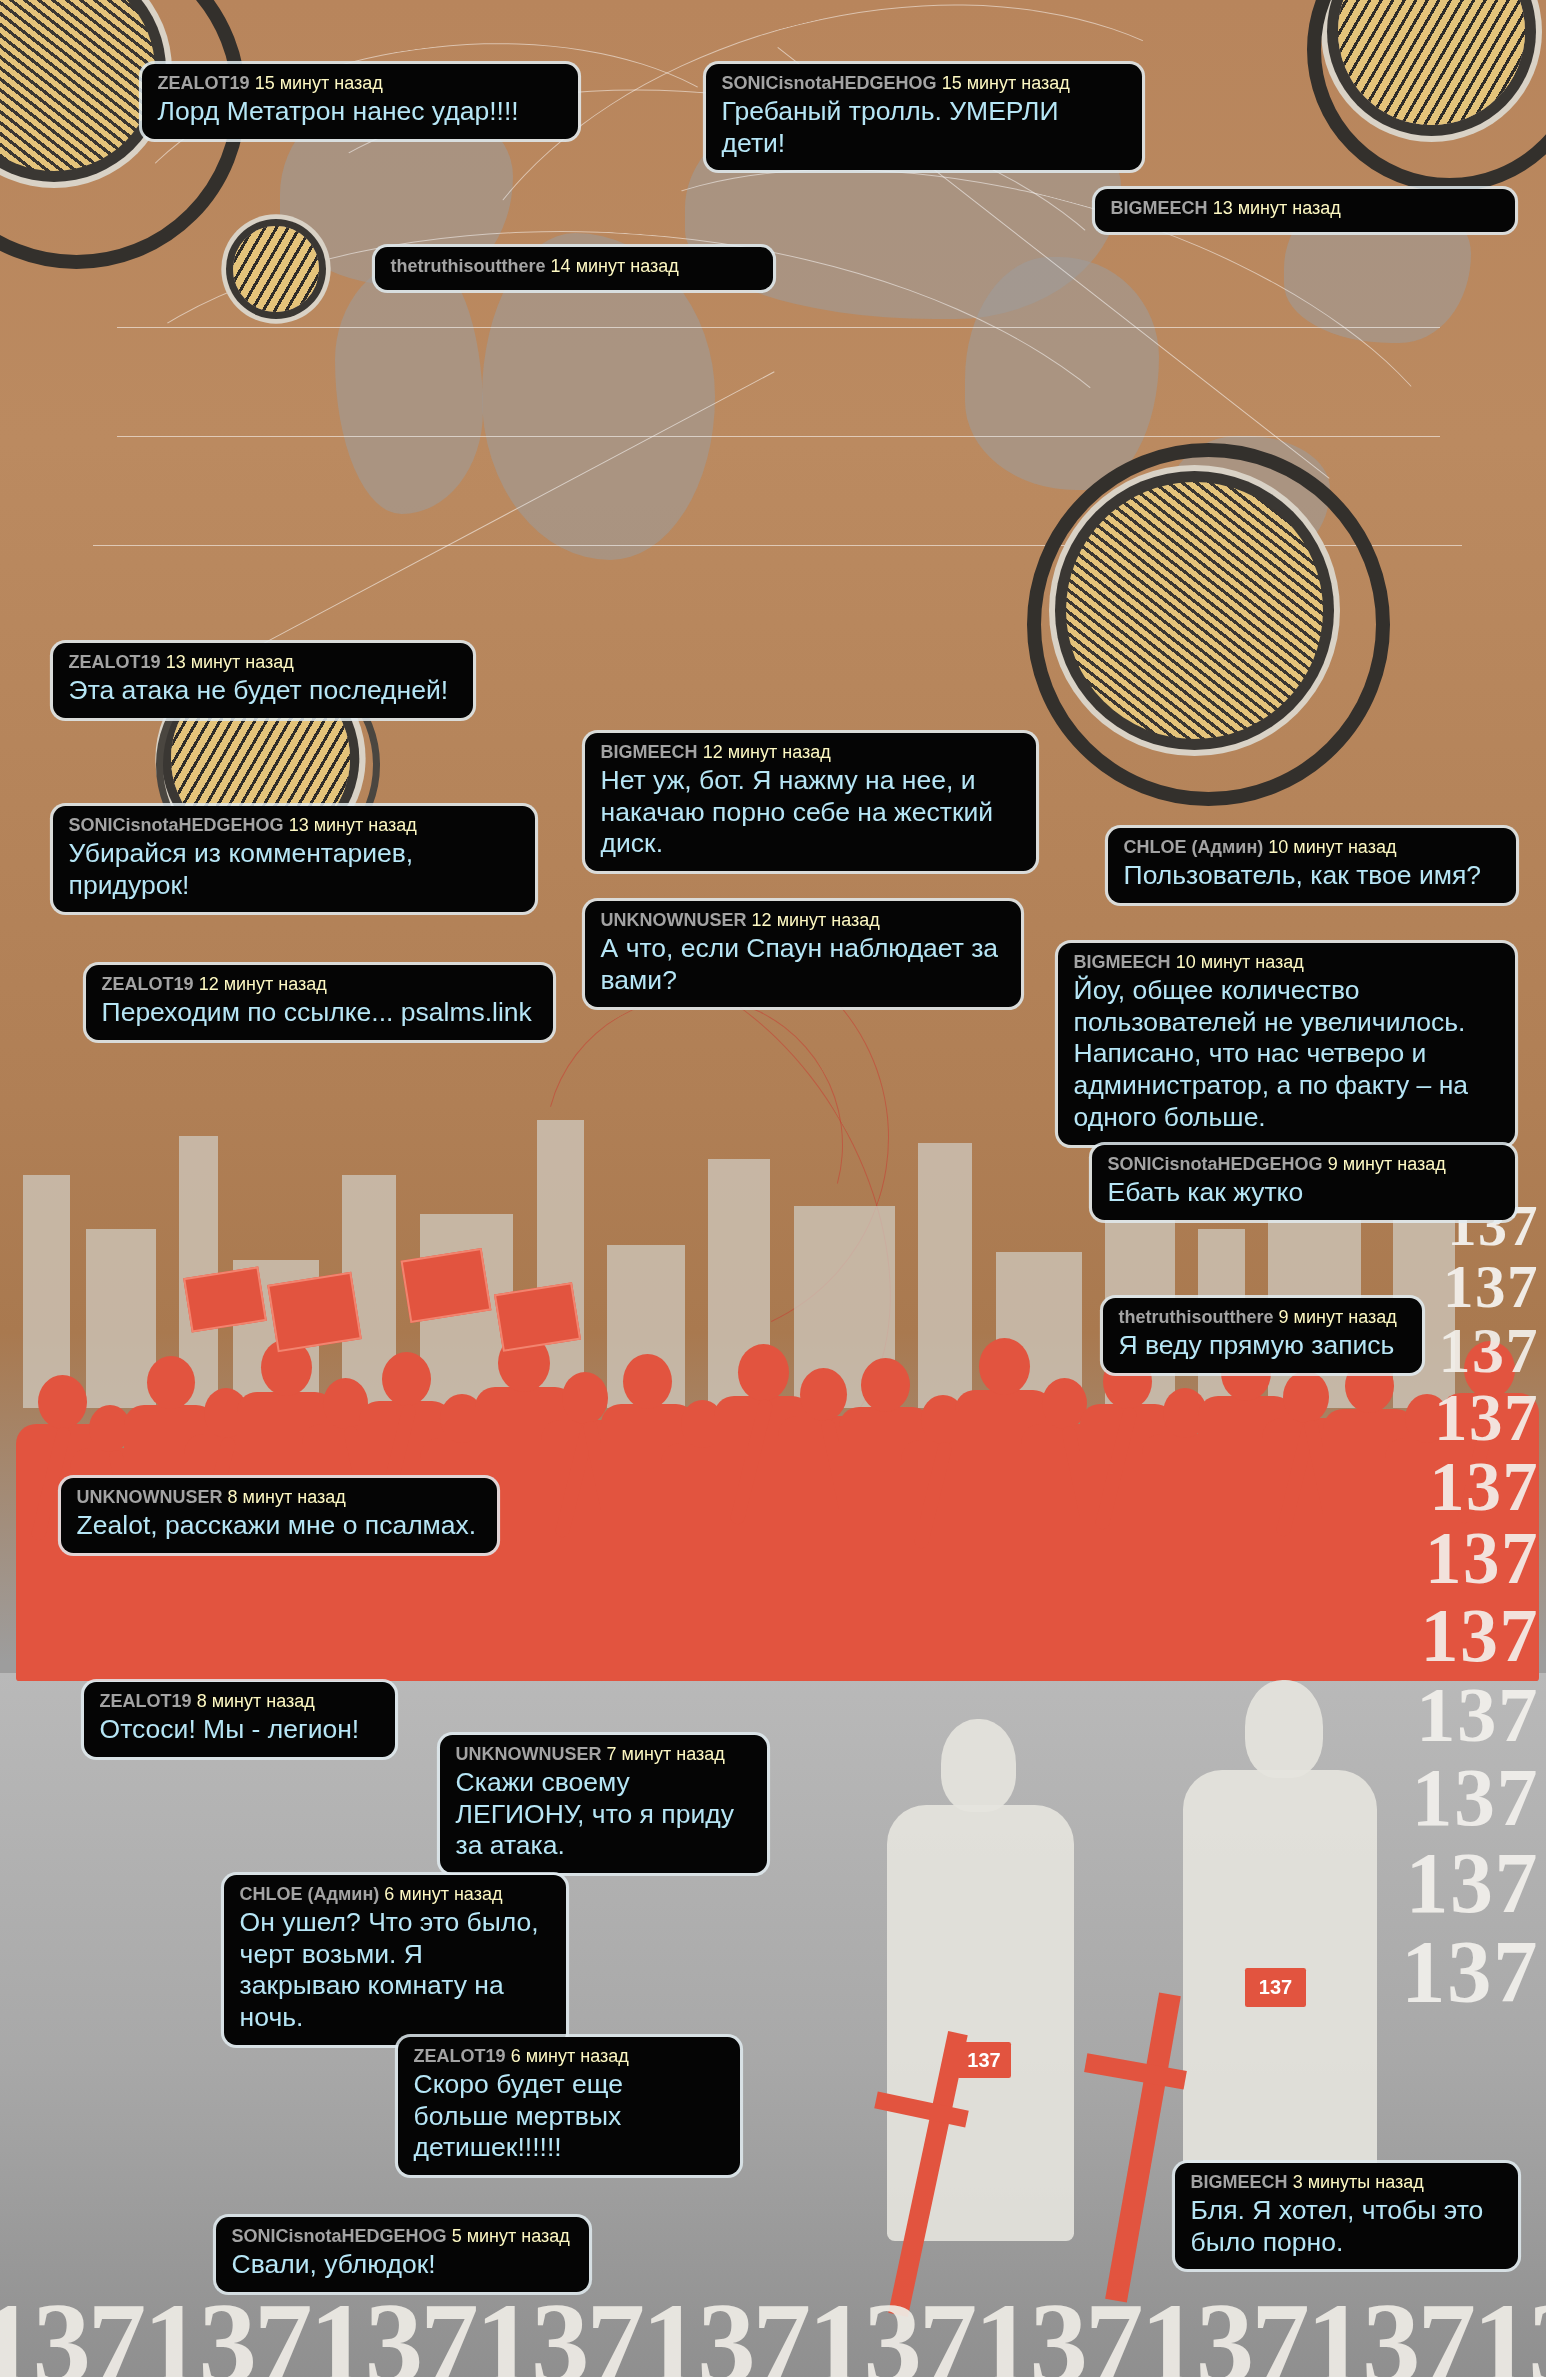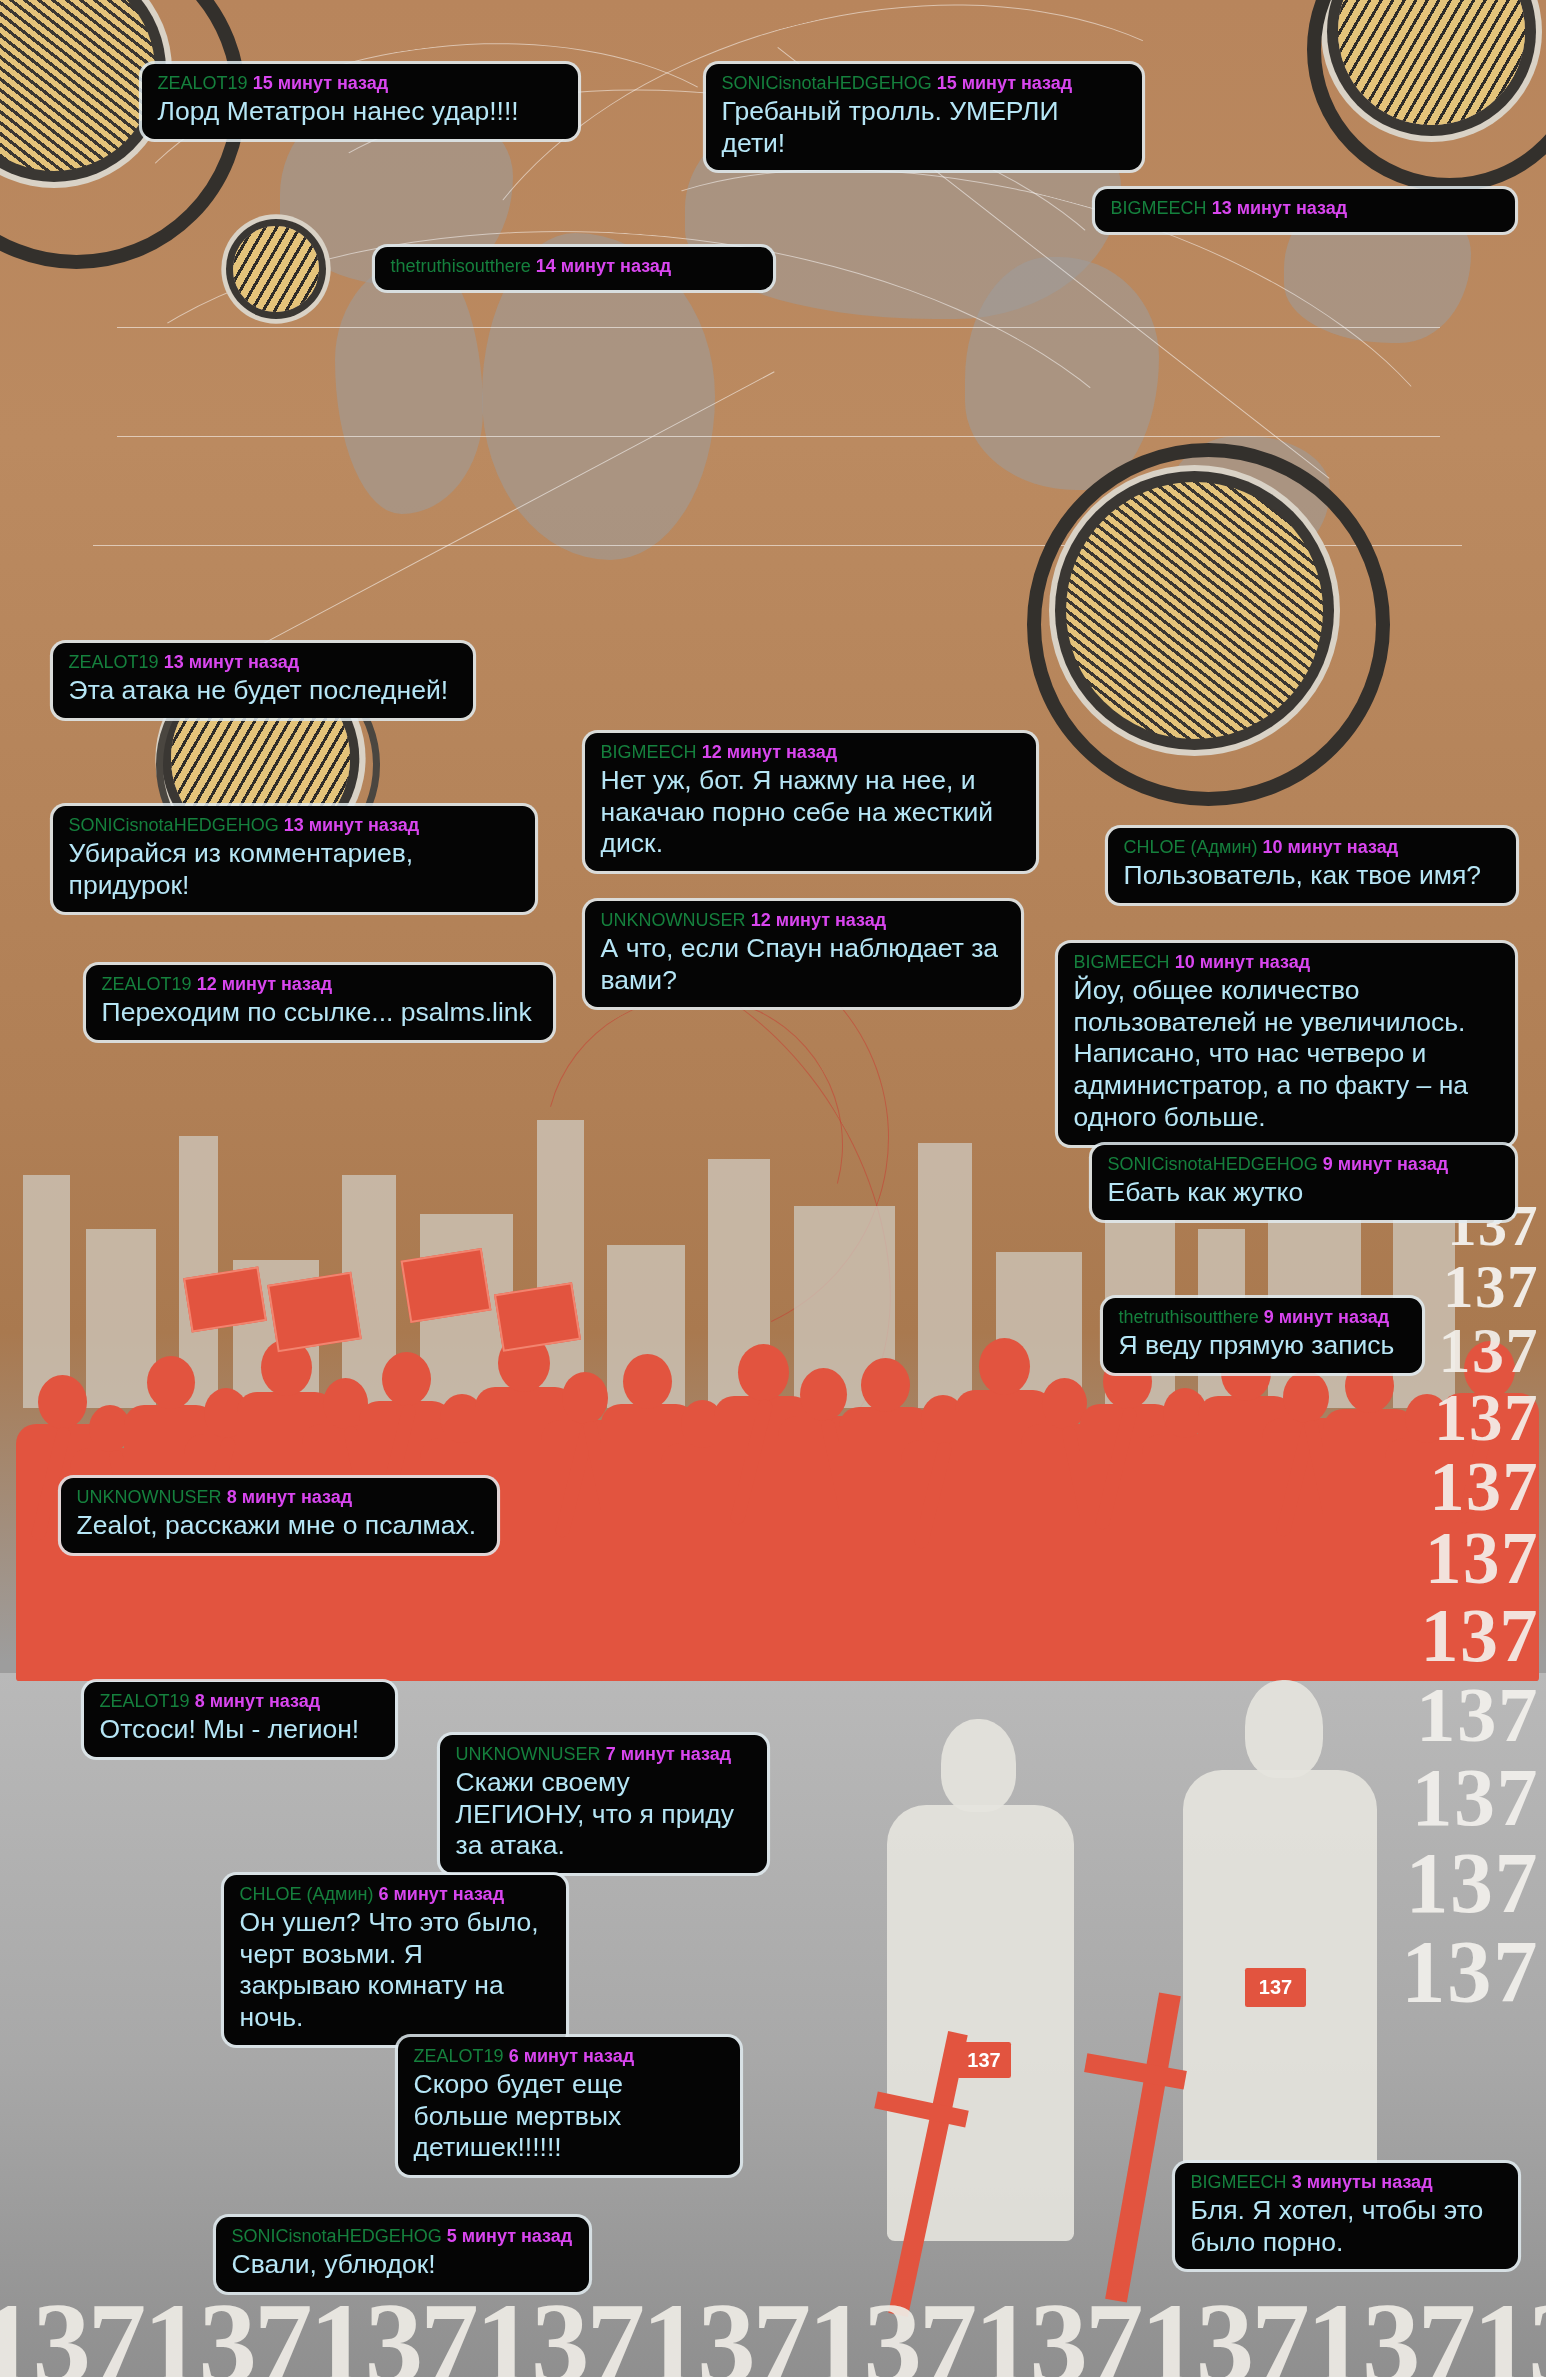--- a/index.html
+++ b/index.html
@@ -53,22 +53,22 @@
   #numcol .num137{right:0;text-align:right;width:100%;}
   #numrow{position:absolute;left:-23px;bottom:-17px;width:1603px;height:117px;overflow:hidden;
      white-space:nowrap;color:#efece6;font-weight:bold;font-size:117px;letter-spacing:-3.1px;
      font-family:"Liberation Serif", serif;opacity:.92;}
 
   
   .msg{position:absolute;background:#050505;border-radius:12.4px;
        padding:9.3px 15.6px 11px 15.6px;box-sizing:border-box;
        box-shadow:0 0 0 3.1px rgba(225,235,240,.85);}
   .mhead{font-size:18px;line-height:1.12;color:#9fd4e6;margin-bottom:2.3px;white-space:nowrap;}
-  .mhead .uname{font-weight:normal;color:#15803d;}
-  .mhead .ts{font-weight:bold;color:#d946ef;}
+  .mhead .uname{font-weight:bold;color:#a3a3a3;}
+  .mhead .ts{font-weight:normal;color:#fef9c3;}
   .mbody{font-size:26.5px;line-height:1.2;color:#b6e6f6;}
 </style>
 </head>
 <body>
 
 <div id="page">
 
   <div class="band" id="band-top"></div>
   <div class="band" id="band-mid"></div>
   <div class="band" id="band-bottom"></div>

